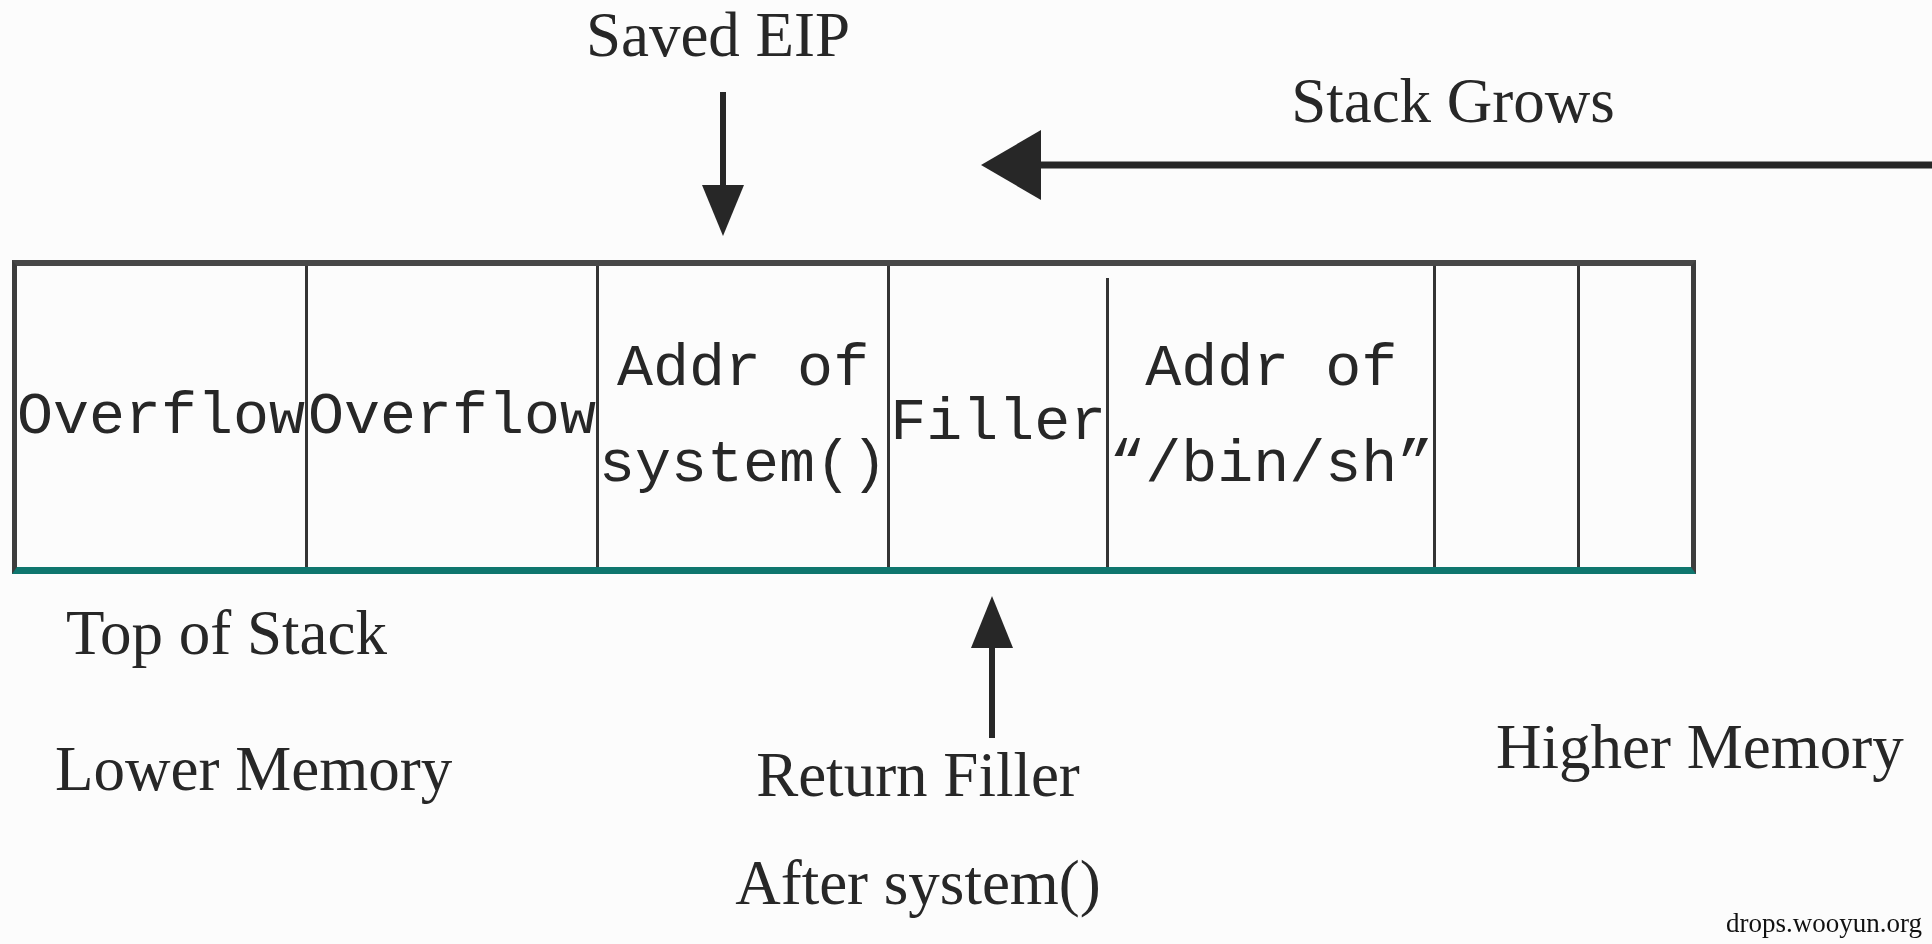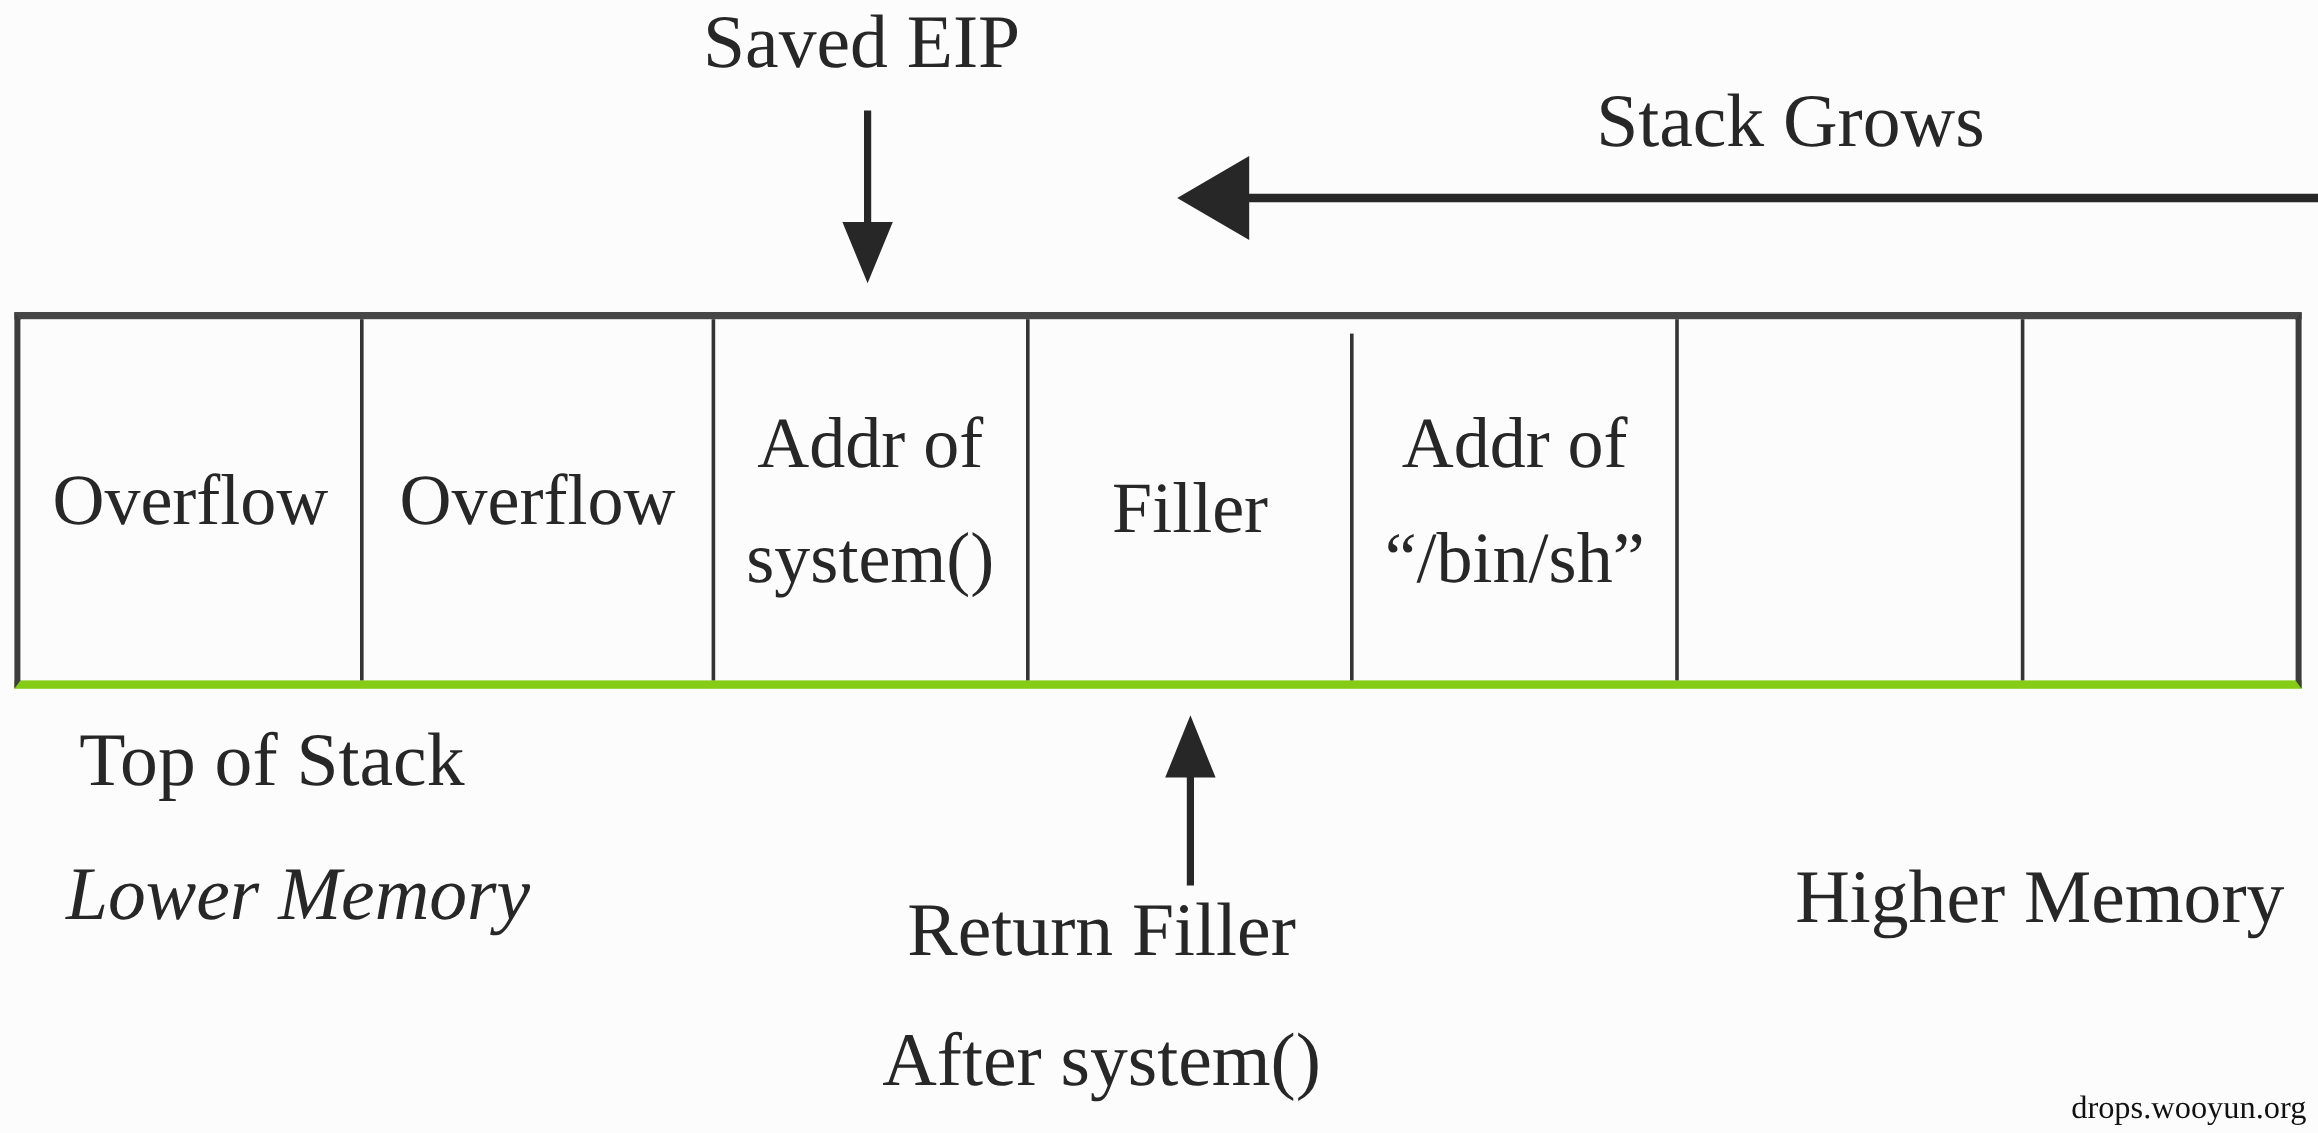--- a/index.html
+++ b/index.html
@@ -22,36 +22,37 @@
   }
   .label{
     position:absolute;
     font-size:63px;
     color:var(--ink);
     white-space:nowrap;
     line-height:1.05;
   }
   .centered{text-align:center;white-space:nowrap;}
   .saved-eip{left:518px;top:2px;width:400px;}
-  .stack-grows{left:1292px;top:68px;width:400px;}
+  .stack-grows{left:1253px;top:68px;width:400px;}
   .arrow-svg{position:absolute;color:var(--ink);}
   .svg-down{left:699px;top:90px;}
   .svg-left{left:975px;top:125px;}
   .svg-up{left:966px;top:594px;}
 
   .stack-table{
     position:absolute;
     left:12px;top:260px;
-    width:1906px;height:314px;
+    width:1684px;height:314px;
     box-sizing:border-box;
     border:5px solid var(--border);
     border-top:6px solid #474747;
-    border-bottom:7px solid #84cc16;
+    border-bottom:7px solid #0f766e;
     display:flex;
     background:var(--background);
+    font-family:Liberation Mono, monospace;
   }
   .stack-cell{
     flex:1 1 0;
     display:flex;
     align-items:center;
     justify-content:center;
     border-right:3px solid #343434;
     box-sizing:border-box;
   }
   .stack-cell:last-child{border-right:none;}
@@ -63,21 +64,21 @@
   .stack-cell:nth-child(6){flex-grow:288;}
   .stack-cell:nth-child(7){flex-grow:228;}
   .cell-text{
     font-size:60px;
     line-height:1.6;
     text-align:center;
     white-space:pre-line;
     color:var(--ink);
   }
   .top-of-stack{left:66px;top:600px;}
-  .lower-memory{left:55px;top:712px;font-style:italic;}
+  .lower-memory{left:55px;top:736px;}
   .bottom-of-stack{left:1490px;top:600px;}
   .higher-memory{left:1496px;top:714px;text-align:right;}
   .return-line1{left:668px;top:742px;width:500px;}
   .return-line2{left:668px;top:850px;width:500px;text-align:center;}
   .watermark{
     position:absolute;
     right:10px;bottom:5px;
     font-size:27px;
     color:#111;
     white-space:nowrap;

